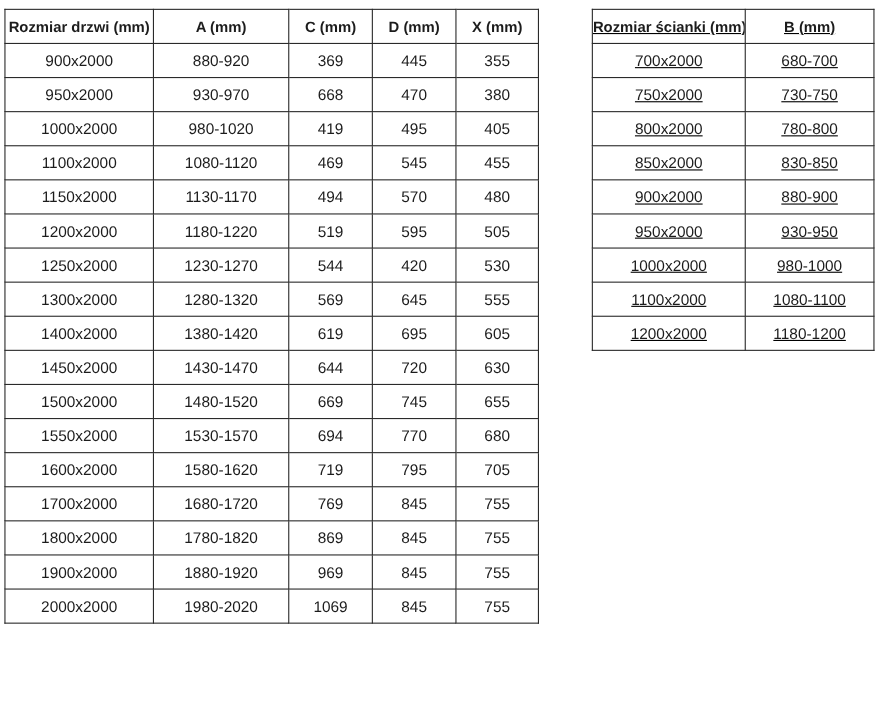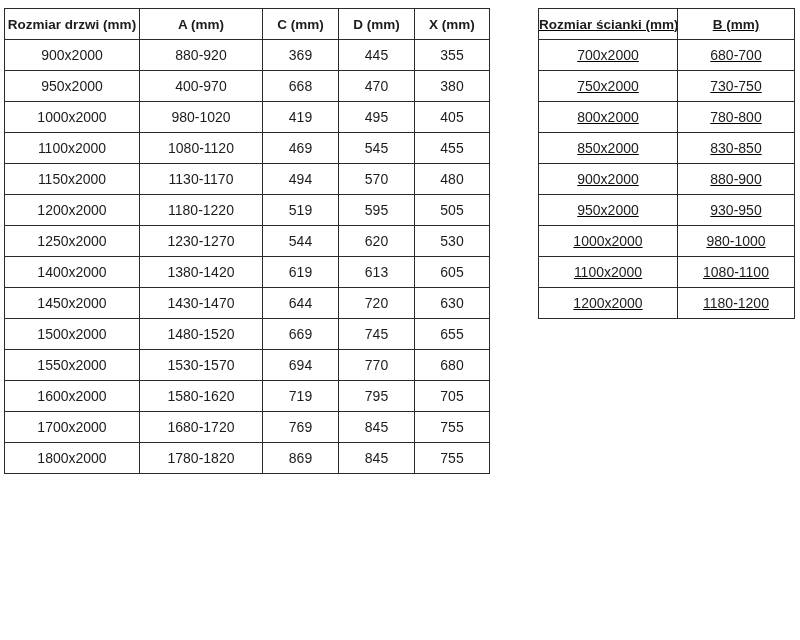--- a/index.html
+++ b/index.html
@@ -78,21 +78,21 @@
       <tbody>
         <tr>
           <td>900x2000</td>
           <td>880-920</td>
           <td>369</td>
           <td>445</td>
           <td>355</td>
         </tr>
         <tr>
           <td>950x2000</td>
-          <td>400-970</td>
+          <td>930-970</td>
           <td>668</td>
           <td>470</td>
           <td>380</td>
         </tr>
         <tr>
           <td>1000x2000</td>
           <td>980-1020</td>
           <td>419</td>
           <td>495</td>
           <td>405</td>
@@ -115,28 +115,35 @@
           <td>1200x2000</td>
           <td>1180-1220</td>
           <td>519</td>
           <td>595</td>
           <td>505</td>
         </tr>
         <tr>
           <td>1250x2000</td>
           <td>1230-1270</td>
           <td>544</td>
-          <td>620</td>
+          <td>420</td>
           <td>530</td>
+        </tr>
+        <tr>
+          <td>1300x2000</td>
+          <td>1280-1320</td>
+          <td>569</td>
+          <td>645</td>
+          <td>555</td>
         </tr>
         <tr>
           <td>1400x2000</td>
           <td>1380-1420</td>
           <td>619</td>
-          <td>613</td>
+          <td>695</td>
           <td>605</td>
         </tr>
         <tr>
           <td>1450x2000</td>
           <td>1430-1470</td>
           <td>644</td>
           <td>720</td>
           <td>630</td>
         </tr>
         <tr>
@@ -164,20 +171,34 @@
           <td>1700x2000</td>
           <td>1680-1720</td>
           <td>769</td>
           <td>845</td>
           <td>755</td>
         </tr>
         <tr>
           <td>1800x2000</td>
           <td>1780-1820</td>
           <td>869</td>
+          <td>845</td>
+          <td>755</td>
+        </tr>
+        <tr>
+          <td>1900x2000</td>
+          <td>1880-1920</td>
+          <td>969</td>
+          <td>845</td>
+          <td>755</td>
+        </tr>
+        <tr>
+          <td>2000x2000</td>
+          <td>1980-2020</td>
+          <td>1069</td>
           <td>845</td>
           <td>755</td>
         </tr>
       </tbody>
     </table>
   <table id="walls-table" class="spec-table walls">
       <colgroup>
         <col style="width: 139px;">
         <col style="width: 117px;">
       </colgroup>

